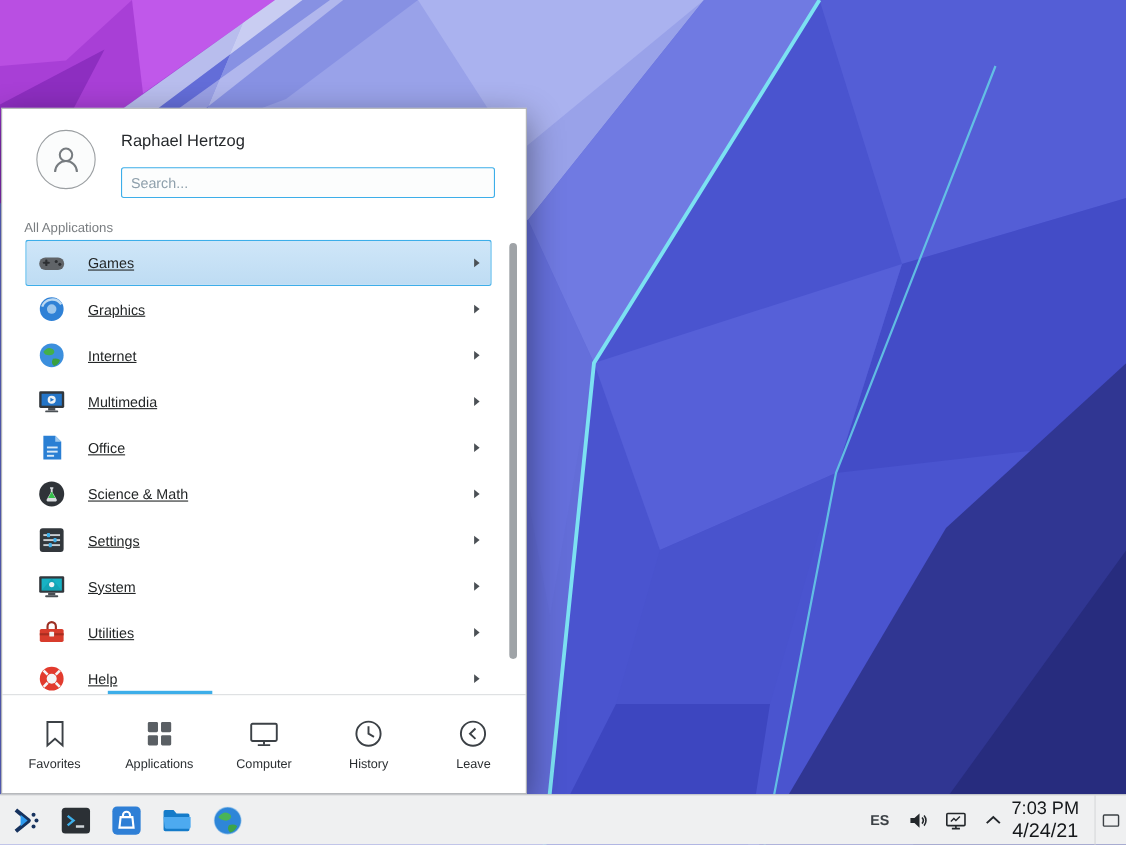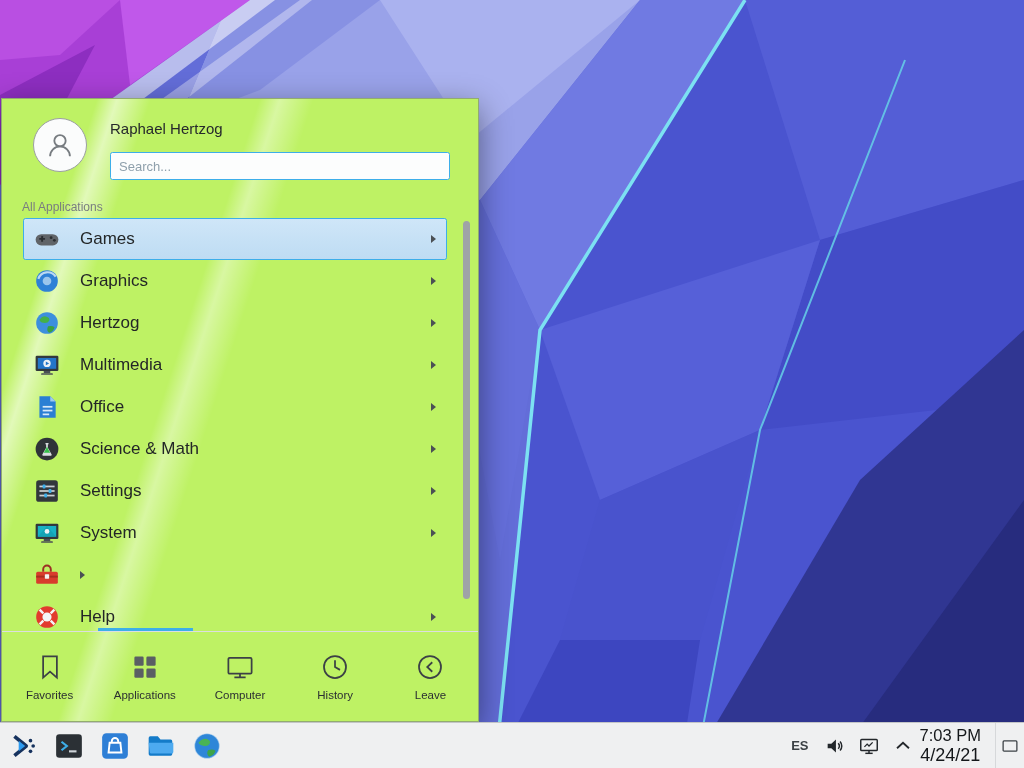--- a/index.html
+++ b/index.html
@@ -2,21 +2,21 @@
 <html><head>
 <meta charset="utf-8">
 <style>
   html, body { margin:0; padding:0; width:1024px; height:768px; overflow:hidden;
                font-family:"Liberation Sans", sans-serif; }
   .desktop { position:relative; width:1024px; height:768px; background:#5b64d6; }
   .wallpaper { position:absolute; inset:0; width:100%; height:100%; display:block; }
 
   
   .kickoff { position:absolute; left:1px; top:98px; width:478px; height:624px;
-             background:#bef264; box-sizing:border-box;
+             background:#ffffff; box-sizing:border-box;
              border:1px solid rgba(110,115,120,.55);
              box-shadow:0 10px 30px rgba(0,0,0,.45); }
   .kickoff::before { content:""; position:absolute; inset:0; pointer-events:none;
              background:linear-gradient(108deg,
                transparent 14%, rgba(255,255,255,.55) 17%, transparent 22%,
                transparent 38%, rgba(255,255,255,.4) 41%, transparent 46%); }
   .avatar { position:absolute; left:31px; top:19px; width:54px; height:54px;
             border-radius:50%; background:#fbfcfc; border:1px solid #9b9fa2;
             display:flex; align-items:center; justify-content:center; box-sizing:border-box; }
   .avatar svg { width:34px; height:34px; }
@@ -28,21 +28,21 @@
   .search-input::placeholder { color:#8fa0ac; }
   .section-label { position:absolute; left:20px; top:101px; font-size:12px; color:#797d80; }
 
   .category-list { position:absolute; left:21px; top:119px; width:424px; height:413px;
             overflow:hidden; }
   .category-row { display:flex; align-items:center; height:42px; border:1px solid transparent;
             border-radius:2.5px; padding:0 10px; box-sizing:border-box; }
   .category-row.selected { background:linear-gradient(#cfe6f8,#bedcf3); border-color:#3daee9; }
   .cat-icon { width:26px; height:26px; margin-right:20px; flex:0 0 26px; }
   .cat-icon svg { width:26px; height:26px; display:block; }
-  .cat-label { font-size:17px; color:#232627; flex:1; }
+  .cat-label { font-size:13px; color:#232627; flex:1;text-decoration:underline; }
   .cat-arrow { width:0; height:0; border-left:5px solid #4b5055;
             border-top:4.5px solid transparent; border-bottom:4.5px solid transparent; }
 
   .scrollbar { position:absolute; right:8px; top:122px; width:7px; height:410px; }
   .scroll-thumb { position:absolute; top:0; left:0; width:7px; height:378px;
             border-radius:3.5px; background:#9fa3a7; }
 
   .tab-indicator { position:absolute; left:96px; top:529px; width:95px; height:3px;
             background:#3daee9; z-index:2; }
   .tabbar { position:absolute; left:0; top:532px; width:100%; height:90px; display:flex;
@@ -276,21 +276,21 @@
           <span class="cat-label">Graphics</span>
           <span class="cat-arrow"></span>
         </div>
 
         <div class="category-row">
           <span class="cat-icon">
             <svg viewBox="0 0 24 24">
               <use href="#sym-internet-icon"></use>
             </svg>
           </span>
-          <span class="cat-label">Hertzog</span>
+          <span class="cat-label">Internet</span>
           <span class="cat-arrow"></span>
         </div>
 
         <div class="category-row">
           <span class="cat-icon">
             <svg viewBox="0 0 24 24">
               <use href="#sym-multimedia-icon"></use>
             </svg>
           </span>
           <span class="cat-label">Multimedia</span>
@@ -336,20 +336,21 @@
           <span class="cat-label">System</span>
           <span class="cat-arrow"></span>
         </div>
 
         <div class="category-row">
           <span class="cat-icon">
             <svg viewBox="0 0 24 24">
               <use href="#sym-utilities-icon"></use>
             </svg>
           </span>
+          <span class="cat-label">Utilities</span>
           <span class="cat-arrow"></span>
         </div>
 
         <div class="category-row">
           <span class="cat-icon">
             <svg viewBox="0 0 24 24">
               <use href="#sym-help-icon"></use>
             </svg>
           </span>
           <span class="cat-label">Help</span>

